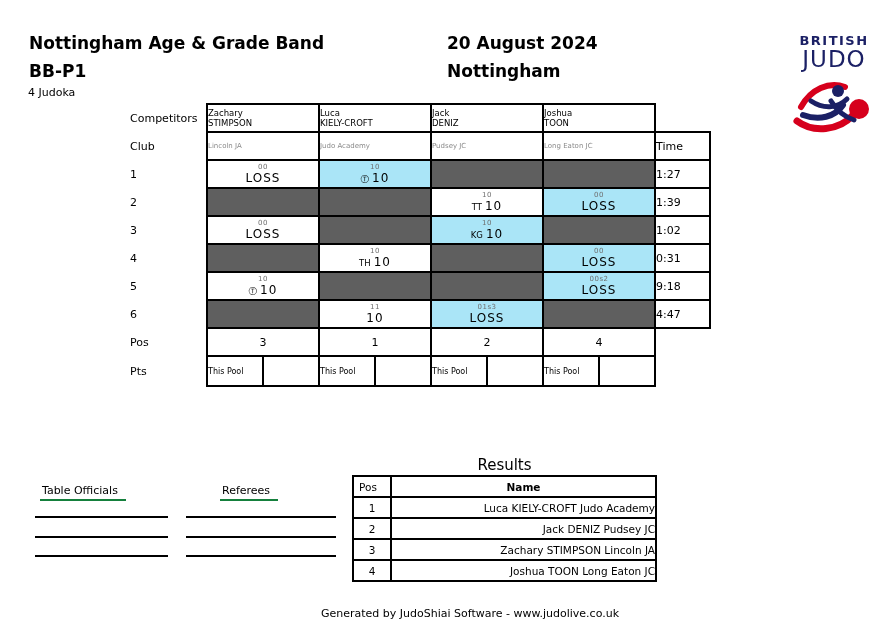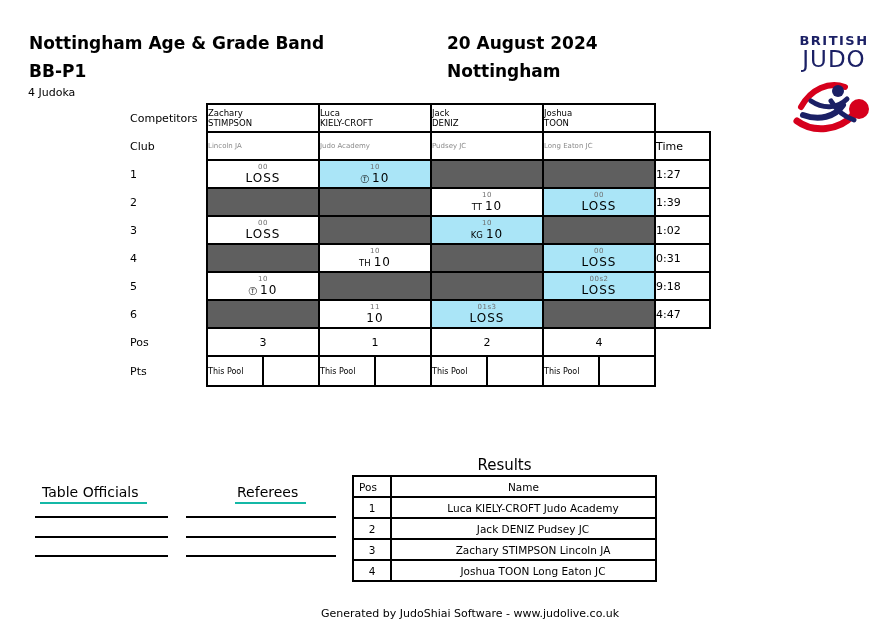--- a/index.html
+++ b/index.html
@@ -39,31 +39,31 @@
   .pfx{font-size:8.5px;letter-spacing:0}
   .pfx:not(:empty){margin-right:3px}
   td.mc.gray{background:var(--gray-cell)}
   td.mc.gray *{visibility:hidden}
   td.mc.cyan{background:var(--cyan-cell)}
   td.tot{text-align:center;font-size:11px}
   td.ptsl{font-size:8px;padding-left:3px}
   tr.ptsrow td{height:28px}
 
   
-  .sig-h{font-size:14px;border-bottom:2px solid #14b8a6;padding:0 8px 2px 2px;white-space:nowrap}
+  .sig-h{font-size:11px;border-bottom:2px solid #15803d;padding:0 8px 2px 2px;white-space:nowrap}
   .sigline{height:0;border-top:2px solid #000}
 
   
   .res-title{left:352px;top:456px;width:305px;text-align:center;font-size:15px}
   table.res{position:absolute;left:352px;top:475px;border-collapse:collapse;table-layout:fixed}
   table.res td{border:2px solid #000;height:19px;padding:0;font-size:10.5px}
   .res .h-pos{padding-left:5px;font-weight:normal;text-align:left}
-  .res .h-name{text-align:center;font-weight:normal}
+  .res .h-name{text-align:center;font-weight:bold}
   .res .r-pos{text-align:center}
-  .res .r-name{text-align:center;padding-left:19px}
+  .res .r-name{text-align:right;padding-left:19px}
 
   .footer{left:0;top:607px;width:940px;text-align:center;font-size:11px}
 </style>
 </head>
 <body>
 
 <div class="abs title1">Nottingham Age &amp; Grade Band</div>
 <div class="abs title2">BB-P1</div>
 <div class="abs judoka">4 Judoka</div>
 <div class="abs date">20 August 2024</div>
@@ -275,21 +275,21 @@
     <td class="nob"></td>
   </tr>
 </tbody>
   </table>
 
 <div class="abs sig-h" style="left:40px;top:484px">Table Officials</div>
 <div class="abs sigline" style="left:35px;top:516px;width:133px"></div>
 <div class="abs sigline" style="left:35px;top:536px;width:133px"></div>
 <div class="abs sigline" style="left:35px;top:555px;width:133px"></div>
 
-<div class="abs sig-h" style="left:235px;top:484px">Referees</div>
+<div class="abs sig-h" style="left:220px;top:484px">Referees</div>
 <div class="abs sigline" style="left:186px;top:516px;width:150px"></div>
 <div class="abs sigline" style="left:186px;top:536px;width:150px"></div>
 <div class="abs sigline" style="left:186px;top:555px;width:150px"></div>
 
 <div class="abs res-title">Results</div>
 <table class="res">
   <colgroup>
       <col style="width:38px">
       <col style="width:265px">
     </colgroup>

